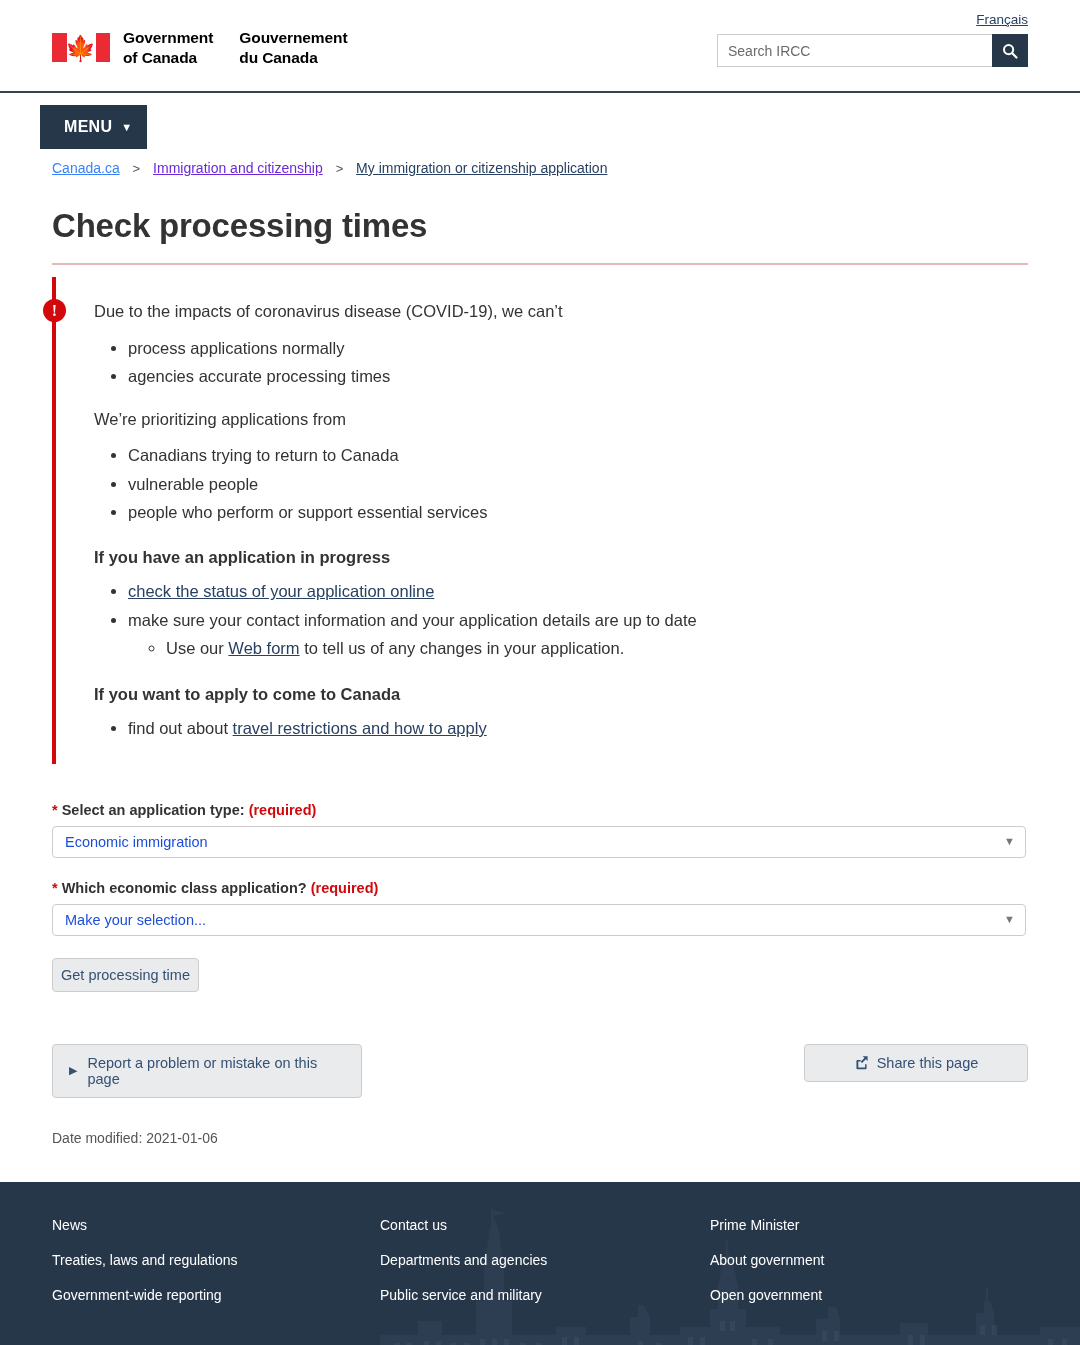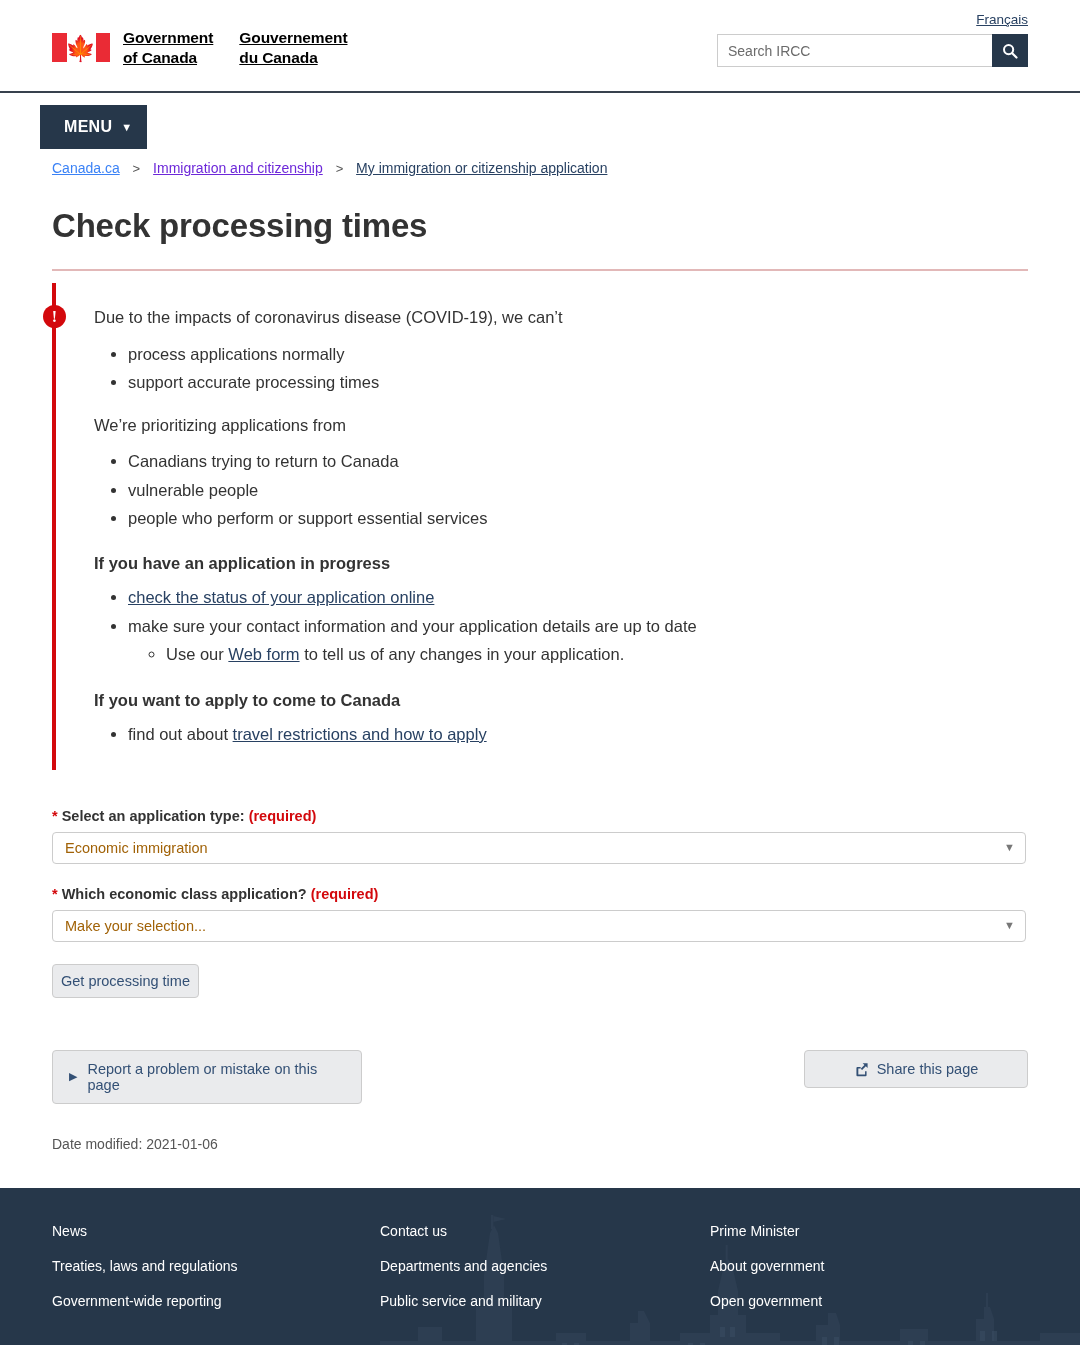--- a/index.html
+++ b/index.html
@@ -39,21 +39,20 @@
   .flag .mid { position:absolute; left:14.5px; right:14.5px; top:0; bottom:0; background:#fff; }
   .flag .leaf {
     position:absolute; left:50%; top:50%; transform: translate(-50%,-50%);
     font-size: 25px; color:#EA2B35; line-height: 1;
   }
   .fip-words {
     display:flex; gap: 26px;
     font-family: "Liberation Sans", sans-serif;
     font-size: 15.5px; font-weight: 700; color:#000; line-height: 1.28;
     letter-spacing: -0.1px;
-    text-decoration: underline;
   }
   .fip-words span { display:block; white-space: nowrap; }
 
   .searchwrap { display:flex; margin-top: 8px; }
   .searchbox {
     width: 275px; height: 33px;
     border: 1px solid #ccc; border-right: none;
     padding: 0 10px; font-size: 14px; color:#555;
     font-family: "Liberation Sans", sans-serif;
     background:#fff; outline:none;
@@ -88,21 +87,21 @@
   .bc1 { color:#3b82f6; }
   .bc2 { color:#6d28d9; }
   .bc3 { color:#284162; }
   .bc-sep { color:#555; margin: 0 9px; font-size: 13px; }
 
   
   main { padding: 0 52px; }
   h1.page-title {
     font-family: "Liberation Sans", sans-serif;
     font-size: 33px; font-weight: 700; color: #333;
-    margin: 28px 0 0 0; padding-bottom: 24px;
+    margin: 28px 0 0 0; padding-bottom: 18px;
     border-bottom: 2px solid #e2b8b8;
     letter-spacing: -0.2px;
   }
 
   
   .alert {
     border-left: 4px solid #d3080c;
     margin-top: 12px;
     padding: 4px 0 22px 38px;
     position: relative;
@@ -140,21 +139,21 @@
     font-size: 14.5px; font-weight: 700; color:#333;
     margin-bottom: 8px; display:block;
   }
   .req-star { color:#d3080c; font-weight:700; }
   .req-text { color:#d3080c; font-weight:700; }
   .selectwrap { position:relative; width: 974px; }
   select.gc-select {
     width: 100%; height: 32px;
     border: 1px solid #ccc; border-radius: 4px;
     background:#fff; padding: 0 32px 0 12px;
-    font-size: 14.5px; color: #a16207;
+    font-size: 14.5px; color: #1d4ed8;
     font-family:"Liberation Sans", sans-serif;
     -webkit-appearance:none; -moz-appearance:none; appearance:none;
     cursor: pointer; outline:none;
   }
   .sel-caret {
     position:absolute; right: 11px; top: 50%; transform: translateY(-55%);
     font-size: 11px; color:#777; pointer-events:none;
   }
   .field-gap { height: 22px; }
   .btn-get {
@@ -177,21 +176,21 @@
     width: 310px;
     font-family:"Liberation Sans", sans-serif;
     display:flex; align-items:center; gap:10px;
   }
   .tri { font-size: 11px; color:#335075; }
   .btn-share {
     background:#eaebed; border:1px solid #ccc; border-radius: 4px;
     color:#335075; font-size: 14.5px;
     padding: 10px 16px; cursor:pointer; width: 224px;
     font-family:"Liberation Sans", sans-serif;
-    display:flex; align-items:flex-end; justify-content:center; gap:8px;
+    display:flex; align-items:flex-start; justify-content:center; gap:8px;
   }
   .date-mod {
     margin-top: 32px; padding-bottom: 36px;
     font-size: 14px; color:#555;
   }
 
   
   footer { width: 1080px; }
   .foot-main {
     background:#26374A; position: relative; overflow:hidden;
@@ -273,21 +272,21 @@
 
     <h1 class="page-title">Check processing times</h1>
 
     <section class="alert">
       <span class="alert-icon">!</span>
 
       <p class="first">Due to the impacts of coronavirus disease (COVID-19), we can’t</p>
 
       <ul>
         <li>process applications normally</li>
-        <li>support accurate processing times</li>
+        <li>agencies accurate processing times</li>
       </ul>
 
       <p>We’re prioritizing applications from</p>
 
       <ul>
         <li>Canadians trying to return to Canada</li>
         <li>vulnerable people</li>
         <li>people who perform or support essential services</li>
       </ul>
 

